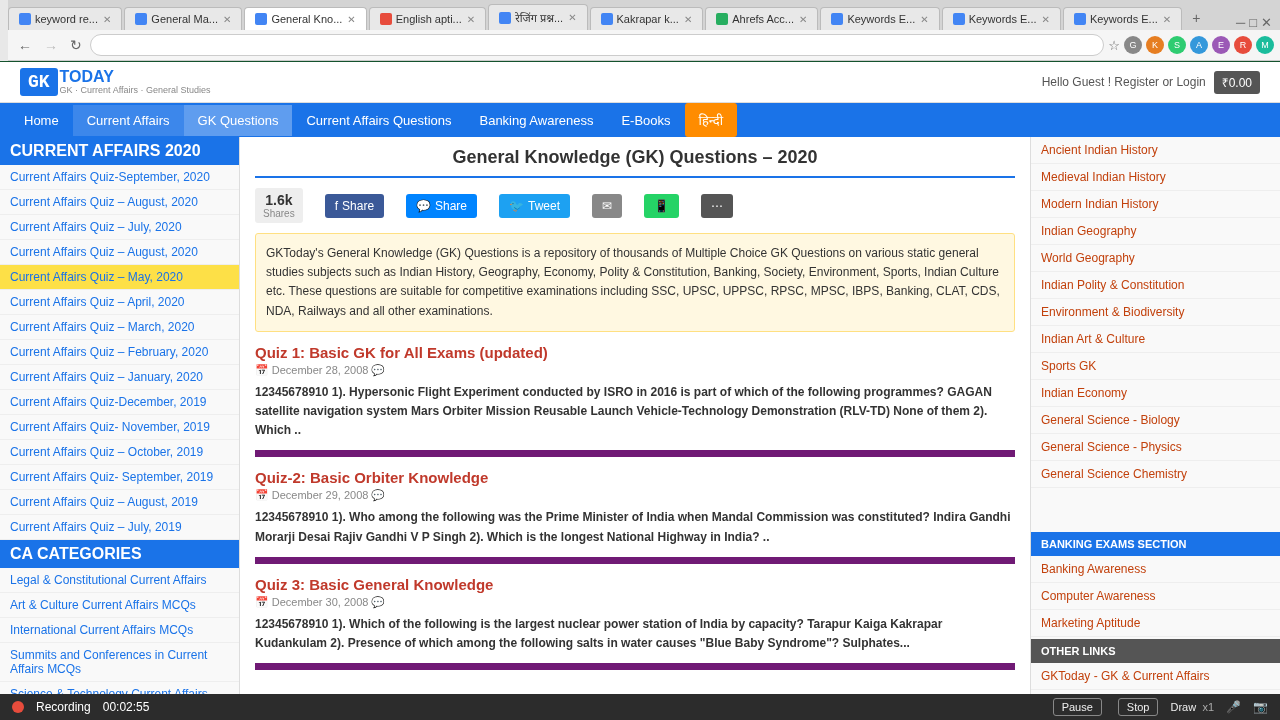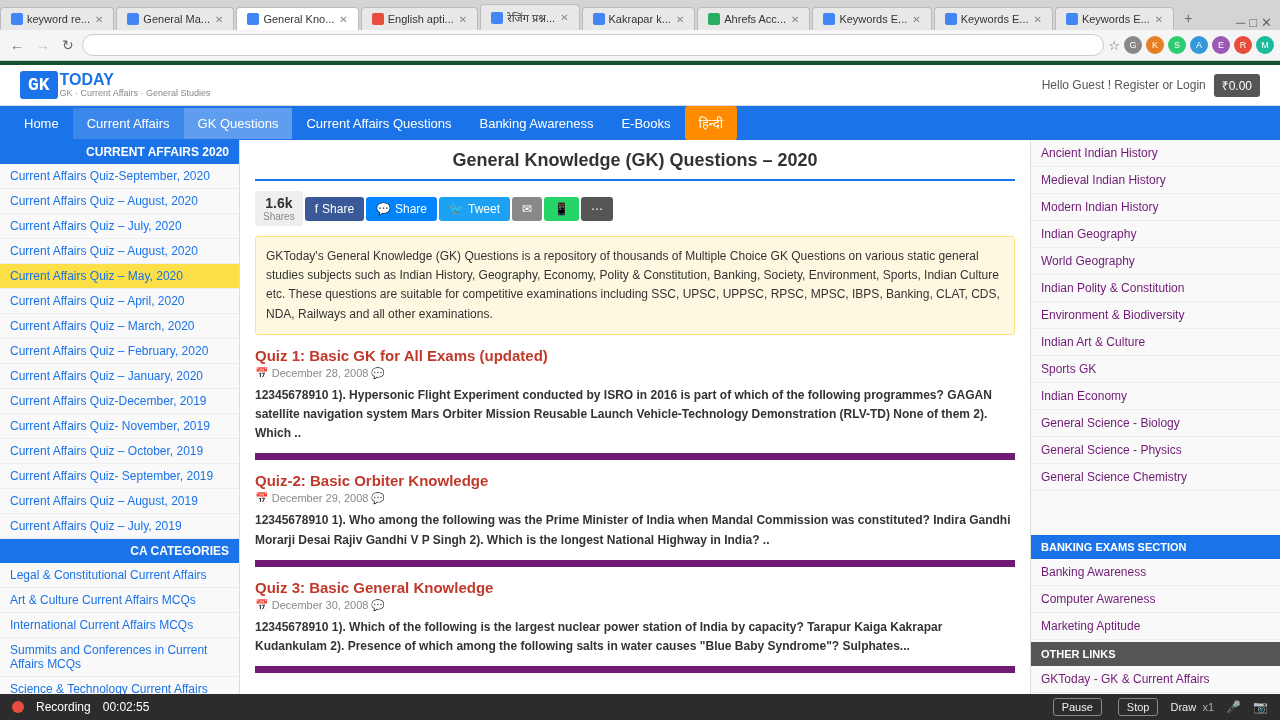--- a/index.html
+++ b/index.html
@@ -1,19 +1,19 @@
 <!DOCTYPE html>
 <html><head>
   <meta charset="utf-8">
   <style>
     * { margin: 0; padding: 0; box-sizing: border-box; }
     body { font-family: Arial, sans-serif; font-size: 13px; background: #f0f0f0; color: #333; width: 1280px; height: 720px; overflow: hidden; }
 
     
-    .browser-chrome { background: #e8e8e8; border-bottom: 4px solid #14532d; }
+    .browser-chrome { background: #e8e8e8; border-bottom: 1px solid #14532d; padding-left: 8px; }
     .tab-bar { display: flex; align-items: flex-end; padding: 4px 0 0 0; background: #d4d4d4; font-size: 11px; }
     .tab { display: flex; align-items: center; padding: 5px 10px; background: #e8e8e8; border: 1px solid #bbb; border-bottom: none; border-radius: 4px 4px 0 0; max-width: 160px; margin-right: 2px; cursor: pointer; font-size: 11px; color: #333; }
     .tab.active { background: #fff; z-index: 1; }
     .tab-icon { width: 12px; height: 12px; margin-right: 4px; border-radius: 2px; }
     .tab-title { white-space: nowrap; overflow: hidden; text-overflow: ellipsis; max-width: 110px; }
     .tab-close { margin-left: 5px; cursor: pointer; color: #888; font-size: 10px; }
     .new-tab-btn { padding: 4px 8px; cursor: pointer; color: #666; font-size: 14px; }
 
     .address-bar-row { display: flex; align-items: center; padding: 4px 6px; background: #f5f5f5; border-bottom: 1px solid #ccc; gap: 4px; }
     .nav-btn { background: none; border: none; cursor: pointer; color: #666; font-size: 14px; padding: 2px 4px; }
@@ -33,30 +33,30 @@
     .main-nav { background: #1a73e8; display: flex; align-items: center; padding: 0 10px; }
     .main-nav a { color: #fff; text-decoration: none; padding: 8px 14px; font-size: 13px; display: inline-block; }
     .main-nav a.current-affairs { background: rgba(255,255,255,0.15); }
     .main-nav a.hindi { background: #ff8c00; border-radius: 3px; }
 
     
     .content-layout { display: flex; height: calc(720px - 150px); overflow: hidden; }
 
     
     .left-sidebar { width: 240px; min-width: 240px; background: #f9f9f9; border-right: 1px solid #ddd; overflow-y: auto; font-size: 12px; }
-    .sidebar-section-title { background: #1a73e8; color: #fff; padding: 5px 10px; font-size: 12px; font-weight: bold; text-transform: uppercase; text-align: right; }
+    .sidebar-section-title { background: #1a73e8; color: #fff; padding: 5px 10px; font-size: 16px; font-weight: bold; text-transform: uppercase; }
     .sidebar-section-title.ca-categories { background: #1a73e8; color: #fff; }
     .sidebar-link { display: block; padding: 5px 10px; color: #1a73e8; text-decoration: none; border-bottom: 1px solid #eee; }
 
     
     .main-content { flex: 1; overflow-y: auto; padding: 10px 15px; background: #fff; }
     .page-title { text-align: center; font-size: 18px; color: #333; border-bottom: 2px solid #1a73e8; padding-bottom: 8px; margin-bottom: 10px; font-weight: bold; }
 
     
-    .share-bar { display: flex; align-items: center; gap: 2px; margin-bottom: 10px; }
+    .share-bar { display: flex; align-items: center; gap: 22px; margin-bottom: 10px; }
     .share-count { background: #eee; padding: 4px 8px; border-radius: 3px; font-size: 11px; text-align: center; }
     .share-btn { display: flex; align-items: center; gap: 4px; padding: 5px 10px; border-radius: 3px; font-size: 12px; color: #fff; cursor: pointer; border: none; }
     .fb-btn { background: #3b5998; }
     .msg-btn { background: #0084ff; }
     .tw-btn { background: #1da1f2; }
     .mail-btn { background: #888; }
     .wa-btn { background: #25d366; }
     .more-btn { background: #555; }
 
     
@@ -65,21 +65,21 @@
     
     .quiz-title { color: #c0392b; font-size: 15px; font-weight: bold; text-decoration: none; display: block; margin-bottom: 3px; }
     .quiz-date { font-size: 11px; color: #888; margin-bottom: 6px; }
     .quiz-excerpt { font-size: 12px; line-height: 1.6; color: #333; margin-bottom: 12px; border-bottom: 7px solid #701a75; padding-bottom: 10px; font-weight: bold; }
 
     
     .right-sidebar { width: 250px; min-width: 250px; border-left: 1px solid #ddd; overflow-y: auto; background: #f9f9f9; font-size: 12px; }
     .rs-section-title { background: #555; color: #fff; padding: 6px 10px; font-size: 11px; font-weight: bold; text-transform: uppercase; margin-top: 2px; }
     .rs-section-title.banking { background: #1a73e8; margin-top: 44px; }
     .rs-section-title.other { background: #555; }
-    .rs-link { display: block; padding: 6px 10px; color: #701a75; text-decoration: none; border-bottom: 1px solid #eee; }
+    .rs-link { display: block; padding: 6px 10px; color: #c2410c; text-decoration: none; border-bottom: 1px solid #eee; }
 
     
     .recording-bar { position: fixed; bottom: 0; left: 0; right: 0; background: #2c2c2c; color: #fff; display: flex; align-items: center; padding: 4px 12px; font-size: 12px; gap: 12px; z-index: 100; }
     .rec-icon { width: 12px; height: 12px; background: #e74c3c; border-radius: 50%; display: inline-block; }
     .rec-btn { background: none; border: 1px solid #888; color: #eee; padding: 2px 8px; border-radius: 3px; font-size: 11px; cursor: pointer; margin-left: 4px; }
   </style>
 </head>
 <body>
 
 <div class="browser-chrome">

